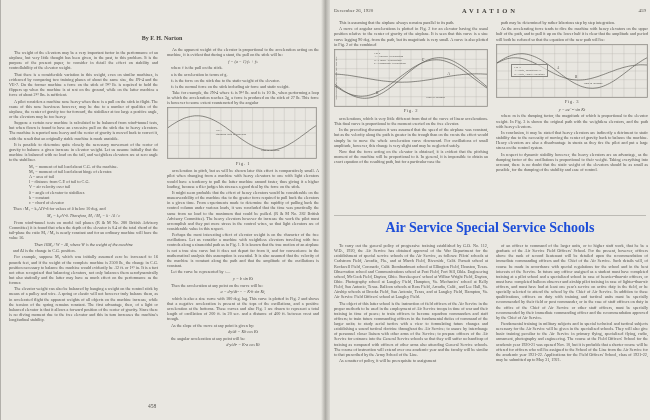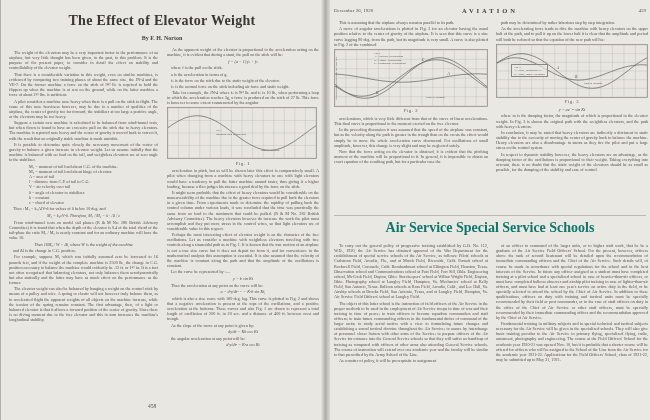--- a/index.html
+++ b/index.html
@@ -29,21 +29,21 @@
 
   .rp-date{position:absolute;left:4px;top:8px;font-size:5px;color:#56544f;}
   .rp-brand{position:absolute;left:0;top:7px;width:320px;text-align:center;
             font-size:6.5px;font-weight:700;letter-spacing:3px;color:#45433f;}
   .rp-num{position:absolute;right:4px;top:8px;font-size:5px;color:#56544f;}
   .colR1{left:4px;top:20px;width:154px;height:198px;}
   .colR2{left:166px;top:20px;width:152px;height:198px;}
   .article-rule{position:absolute;left:4px;top:215px;width:312px;height:0;
                 border-top:.5px solid #bcbab4;}
   .a2-title{position:absolute;left:0;top:220px;width:320px;text-align:center;
-            font-size:14px;font-weight:700;color:#0f766e;}
+            font-size:14px;font-weight:700;color:#1d4ed8;}
   .colR3{left:4px;top:243px;width:154px;height:173px;}
   .colR4{left:166px;top:243px;width:152px;height:173px;}
 
   .figure{position:relative;margin:2px 0 0;}
   svg.chart{display:block;background:#e8e6e0;}
   svg.chart .grid{stroke:#b6b4ae;stroke-width:.35;}
   svg.chart .frame{fill:none;stroke:#8a8882;stroke-width:.7;}
   svg.chart .curve{fill:none;stroke:#5d5b56;stroke-width:.7;}
   svg.chart .curvelabel{font-size:3.6px;font-style:italic;fill:#4a4844;
                         font-family:"Liberation Serif",serif;}
@@ -55,21 +55,20 @@
   .xlabel{position:absolute;font-size:2.9px;font-style:italic;color:#54524d;}
   .ylabel{position:absolute;left:1px;top:88%;font-size:2.9px;font-style:italic;color:#54524d;
           transform:rotate(-90deg);transform-origin:0 0;white-space:nowrap;}
 </style>
 </head>
 <body>
 
 <div class="stage">
 
   <div class="page page-left">
-    <div class="a1-title">The Effect of Elevator Weight</div>
     <div class="byline">By F. H. Norton</div>
 
     <div class="col colL1">
       <p>The weight of the elevators may be a very important factor in the performance of an airplane, but very little thought has been given, in the past, to this problem.  It is the purpose of the present paper,  to consider in detail the effect on stability and controllability of the elevator weight.</p>
       <p>That there is a considerable variation in this weight, even on similar machines,  is evidenced by comparing two training planes of about the same size, the JN-4 and the VE-7.  On the former machine a  force on the stick of 9½ lb. is required to hold the flippers up when the machine is at rest on the ground, while on  the latter machine a  force of about 2½ lbs. is  sufficient.</p>
       <p>A pilot considers a machine nose heavy when there is a pull on the stick in flight. The cause of this nose heaviness however, may be due to a number of qualities of the airplane, the center of gravity too far forward, the stabilizer at too large a positive angle, or the elevators may be too heavy.</p>
       <p>Suppose a certain new machine is calculated to be balanced from wind-tunnel tests,  but when flown is found to have an excessive pull on the stick due to heavy elevators.  The machine is reported nose heavy and the center of gravity is moved back to correct it, with the result that an originally stable machine is made unstable.</p>
       <p>It is possible to determine quite closely the necessary movement of the center of  gravity to balance a  given increase in elevator weight. Let us assume initially that the machine is balanced with no load on the tail, and weightless elevators are at zero angle to the stabilizer.</p>
       <div class="defs">
         <div>M₁ = moment of tail load about C.G. of the machine.</div>

